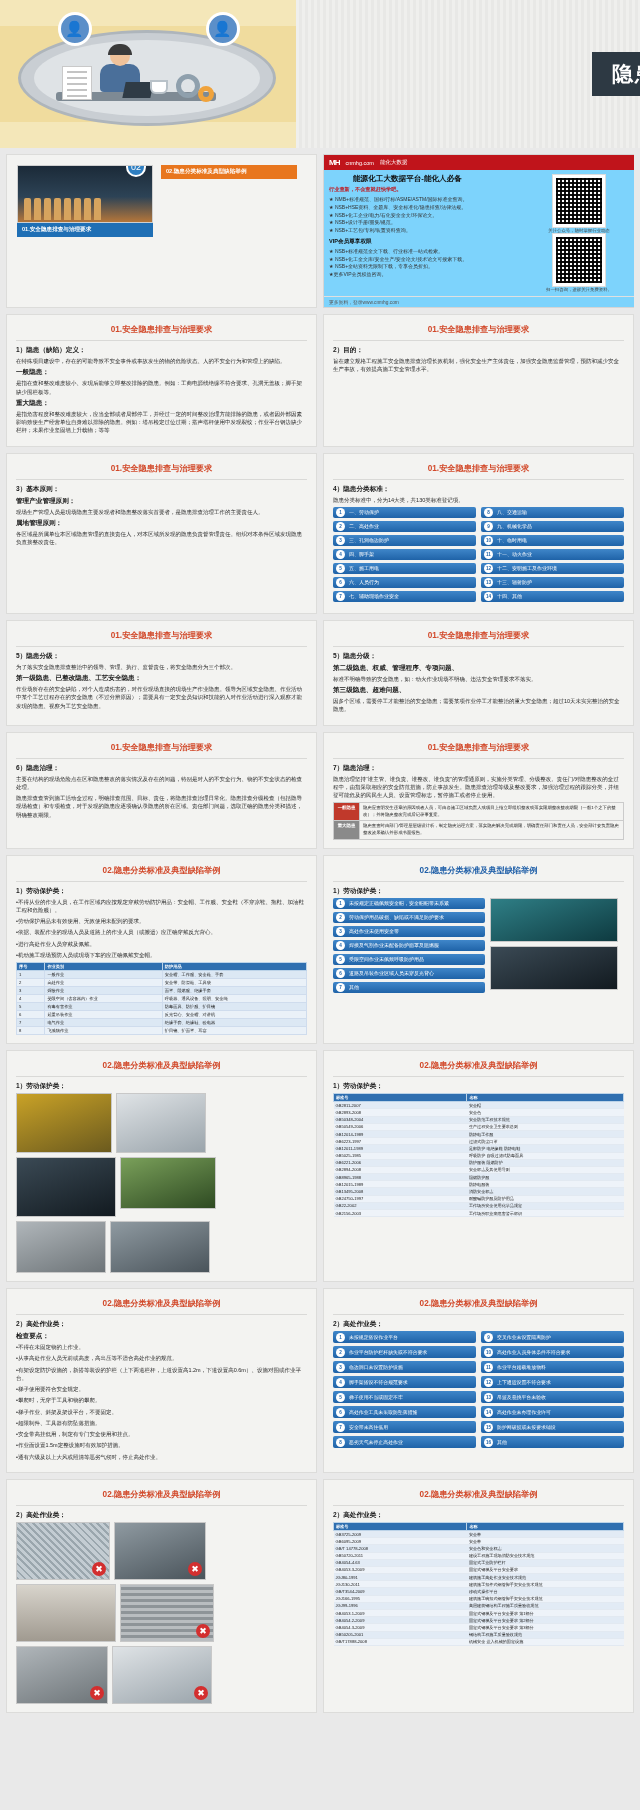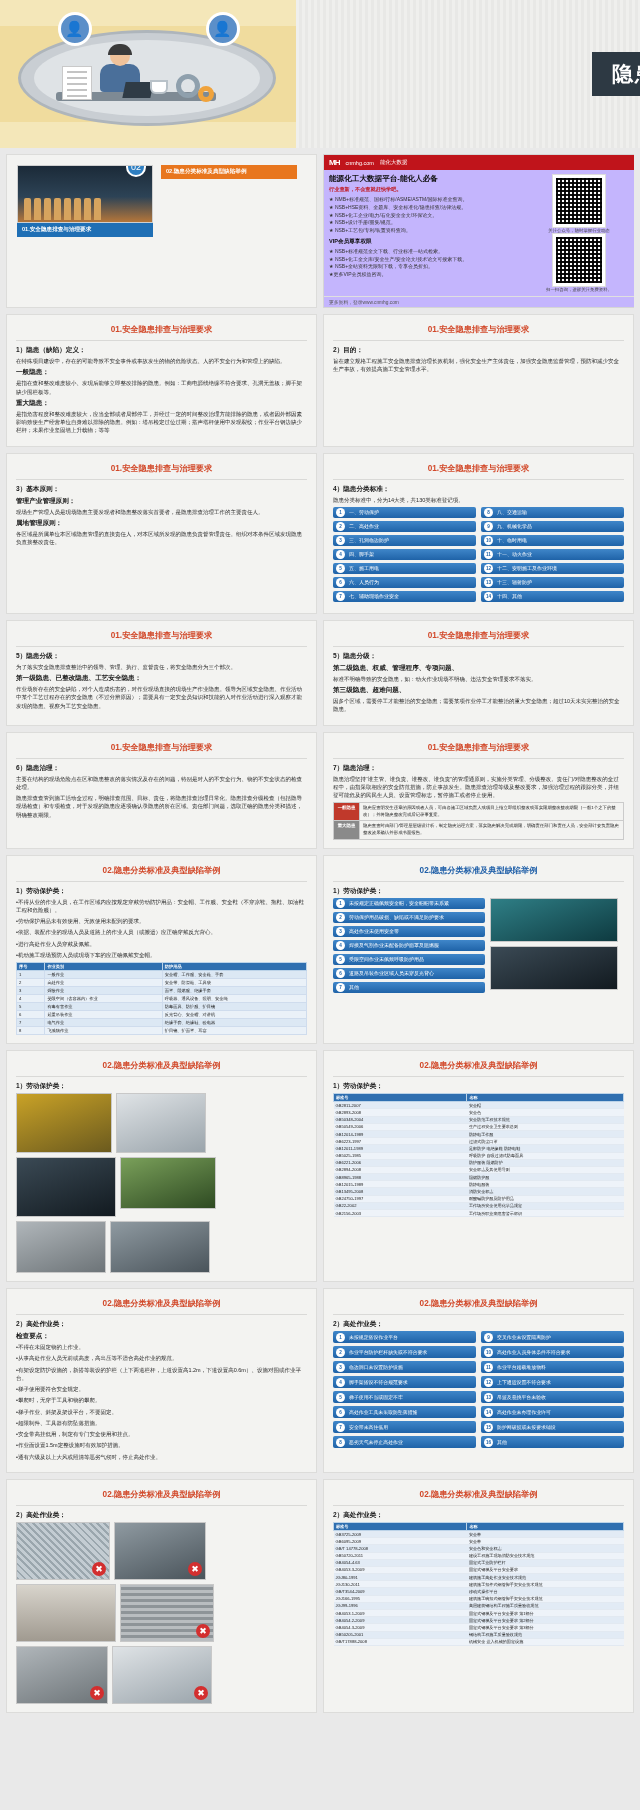--- a/index.html
+++ b/index.html
@@ -65,27 +65,27 @@
   .card-badge.orange { background:#e8761e; }
   .card-label { height:14px; color:#fff; font-size:5.6px; font-weight:bold; display:flex; align-items:center;
     padding-left:5px; }
   .card-label.blue { background:#1f6fb5; }
   .card-label.orange { background:#e8761e; }
   .pipes { position:absolute; left:6px; bottom:2px; display:flex; gap:3px; }
   .pipes i { width:7px; height:22px; background:#d7a45e; border-radius:2px 2px 0 0; display:block; }
   .gearbig { position:absolute; border-radius:50%; border:6px solid #9a9a9a; }
 
   
-  .ad { width:314px; background:#c4b5fd; border:1px solid #d5d5d5; }
+  .ad { width:314px; background:#7dd3fc; border:1px solid #d5d5d5; }
   .ad-top { display:flex; align-items:center; background:#c0141b; height:15px; padding:0 5px; }
   .ad-logo { color:#fff; font-size:8px; font-weight:bold; letter-spacing:-1px; }
   .ad-top-t { color:#fff; font-size:5.5px; margin-left:6px; }
   .ad-body { display:flex; padding:4px 5px; }
   .ad-left { width:200px; }
-  .ad-h { font-size:7.6px; font-weight:bold; color:#111; margin-bottom:2px; }
+  .ad-h { font-size:7.6px; font-weight:bold; color:#111; margin-bottom:2px;margin-left:24px; }
   .ad-sub { font-size:5.2px; color:#c0141b; font-weight:bold; margin-bottom:3px; }
   .ad-li { font-size:5px; color:#333; line-height:1.55; }
   .ad-vip { font-size:5.6px; font-weight:bold; color:#111; margin:3px 0 2px 0; }
   .ad-right { width:100px; text-align:center; }
   .qr { width:52px; height:52px; margin:1px auto 0 auto; background:
       repeating-linear-gradient(90deg,#111 0 2px,#fff 2px 4px),
       repeating-linear-gradient(0deg,#111 0 2px,transparent 2px 4px);
     background-blend-mode:multiply; border:3px solid #fff; outline:1px solid #ddd; }
   .qr-cap { font-size:4.4px; color:#444; margin-top:1px; }
   .ad-foot { border-top:1px solid #e0e0e0; font-size:4.8px; color:#555; padding:2px 5px; }

